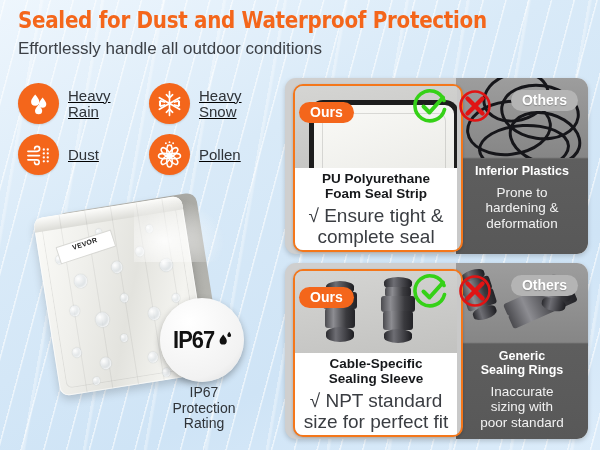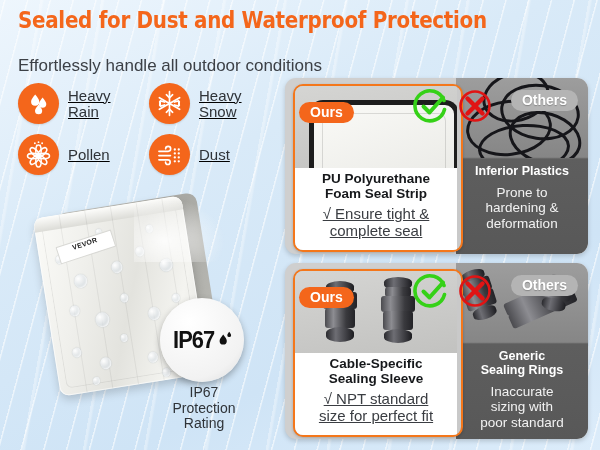--- a/index.html
+++ b/index.html
@@ -23,21 +23,21 @@
       rgba(255,255,255,0) 0px,rgba(255,255,255,0) 26px,
       rgba(255,255,255,.55) 26px,rgba(255,255,255,.55) 28px,
       rgba(255,255,255,0) 30px,rgba(255,255,255,0) 60px);
     opacity:.6;}
 
   
   .hdr{position:absolute;left:18px;top:8px;width:560px;z-index:6;}
   .title{font-size:23.5px;font-weight:bold;color:#f4661b;letter-spacing:-.3px;
      font-family:"DejaVu Sans Condensed","Liberation Sans",sans-serif;
      transform:scaleX(.94);transform-origin:left center;line-height:1.1;}
-  .subtitle{font-size:17px;color:#3c4046;margin-top:22px;line-height:1.15;}
+  .subtitle{font-size:17px;color:#3c4046;margin-top:5px;line-height:1.15;}
 
   
   .feats{position:absolute;left:18px;top:83px;width:262px;z-index:6;text-decoration:underline;}
   .frow{display:flex;align-items:center;margin-bottom:10px;}
   .fcell{display:flex;align-items:center;width:131px;}
   .fic{width:41px;height:41px;border-radius:50%;background:#f4661b;
      display:flex;align-items:center;justify-content:center;flex:0 0 41px;
      box-shadow:0 1px 2px rgba(0,0,0,.12);}
   .flab{font-size:15px;color:#2f3338;line-height:1.05;margin-left:9px;}
 
@@ -95,21 +95,21 @@
 
   
   .ours{position:absolute;left:8px;top:6px;width:166px;height:164px;
      border:2px solid #f4771b;border-radius:10px;overflow:hidden;background:#c9c9c9;
      box-shadow:0 1px 3px rgba(0,0,0,.2);}
   .ours-photo{position:absolute;left:0;top:0;width:162px;height:82px;
      background:linear-gradient(170deg,#d5d5d3,#c2c2c0);overflow:hidden;}
   .ours-cap{position:absolute;left:0;top:82px;width:162px;height:82px;background:#fff;
      text-align:center;padding-top:3px;box-sizing:border-box;}
   .ours-title{font-size:13.5px;font-weight:bold;color:#16181b;line-height:1.14;}
-  .ours-sub{font-size:15px;color:#3a3d42;line-height:1.14;margin-top:3px;text-decoration:underline;}
+  .ours-sub{font-size:19px;color:#3a3d42;line-height:1.14;margin-top:3px;}
 
   .pill{position:absolute;border-radius:11px;padding:2px 11px;font-size:14px;
      font-weight:bold;color:#fff;line-height:1.18;}
   .pill-ours{left:14px;top:24px;background:#f4661b;}
   .pill-others{right:10px;top:12px;background:#b4b4b4;
      text-shadow:0 1px 1px rgba(0,0,0,.25);}
 
   .mark{position:absolute;top:10px;width:36px;height:36px;}
   .mark-ok{left:128px;}
   .mark-no{left:172px;}
@@ -168,20 +168,40 @@
             <path d="M3.3 10.6l.7 3.7 3.6-1M20.7 10.6l-.7 3.7-3.6-1"></path>
             <path d="M3.3 13.4l.7-3.7 3.6 1M20.7 13.4l-.7-3.7-3.6 1"></path>
           </svg>
         </div>
         <div class="flab">
           <span>Heavy</span><br><span>Snow</span>
         </div>
       </div>
     </div>
     <div class="frow">
+      <div class="fcell">
+        <div class="fic">
+          <svg width="27" height="24" viewBox="0 0 28 24" fill="none" stroke="#fff" stroke-width="1.7" stroke-linecap="round">
+            <path d="M3 8.2h9.6a2.6 2.6 0 1 0-2.6-2.6"></path>
+            <path d="M3 12.6h12"></path>
+            <path d="M3 17h9.3a2.4 2.4 0 1 1-2.4 2.4"></path>
+            <g fill="#fff" stroke="none">
+              <circle cx="19.5" cy="6.3" r="1.2"></circle>
+                <circle cx="23.6" cy="6.3" r="1.2"></circle>
+              <circle cx="19.5" cy="10.4" r="1.2"></circle>
+                <circle cx="23.6" cy="10.4" r="1.2"></circle>
+              <circle cx="19.5" cy="14.5" r="1.2"></circle>
+                <circle cx="23.6" cy="14.5" r="1.2"></circle>
+              <circle cx="19.5" cy="18.6" r="1.2"></circle>
+                <circle cx="23.6" cy="18.6" r="1.2"></circle>
+            </g>
+          </svg>
+        </div>
+        <div class="flab">Dust</div>
+      </div>
       <div class="fcell">
         <div class="fic">
           <svg width="27" height="27" viewBox="0 0 26 26" fill="none" stroke="#fff" stroke-width="1.5">
             <g transform="translate(13,14.5)">
               <ellipse rx="2.6" ry="5.4" cy="-5.2"></ellipse>
               <ellipse rx="2.6" ry="5.4" cy="5.2"></ellipse>
               <ellipse rx="5.4" ry="2.6" cx="-5.2"></ellipse>
               <ellipse rx="5.4" ry="2.6" cx="5.2"></ellipse>
               <ellipse rx="2.6" ry="5.4" cy="-5.2" transform="rotate(45)"></ellipse>
               <ellipse rx="2.6" ry="5.4" cy="5.2" transform="rotate(45)"></ellipse>
@@ -192,40 +212,20 @@
             <g fill="#fff" stroke="none">
               <circle cx="9.5" cy="2.2" r=".9"></circle>
                 <circle cx="13" cy="1.1" r=".9"></circle>
               <circle cx="16.5" cy="2.2" r=".9"></circle>
                 <circle cx="11.2" cy="4" r=".7"></circle>
               <circle cx="14.8" cy="4" r=".7"></circle>
             </g>
           </svg>
         </div>
         <div class="flab">Pollen</div>
-      </div>
-      <div class="fcell">
-        <div class="fic">
-          <svg width="27" height="24" viewBox="0 0 28 24" fill="none" stroke="#fff" stroke-width="1.7" stroke-linecap="round">
-            <path d="M3 8.2h9.6a2.6 2.6 0 1 0-2.6-2.6"></path>
-            <path d="M3 12.6h12"></path>
-            <path d="M3 17h9.3a2.4 2.4 0 1 1-2.4 2.4"></path>
-            <g fill="#fff" stroke="none">
-              <circle cx="19.5" cy="6.3" r="1.2"></circle>
-                <circle cx="23.6" cy="6.3" r="1.2"></circle>
-              <circle cx="19.5" cy="10.4" r="1.2"></circle>
-                <circle cx="23.6" cy="10.4" r="1.2"></circle>
-              <circle cx="19.5" cy="14.5" r="1.2"></circle>
-                <circle cx="23.6" cy="14.5" r="1.2"></circle>
-              <circle cx="19.5" cy="18.6" r="1.2"></circle>
-                <circle cx="23.6" cy="18.6" r="1.2"></circle>
-            </g>
-          </svg>
-        </div>
-        <div class="flab">Dust</div>
       </div>
     </div>
   </div>
 
   <div class="prod">
     <div class="box-side"></div>
     <div class="box-shell">
       <div class="box-face">
         <div class="lid"></div>
         <div class="ridge" style="left:26px"></div>

